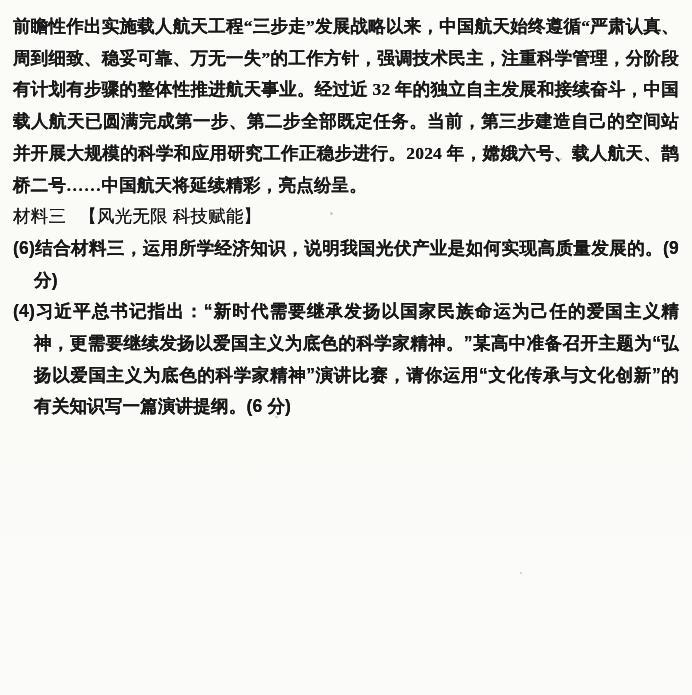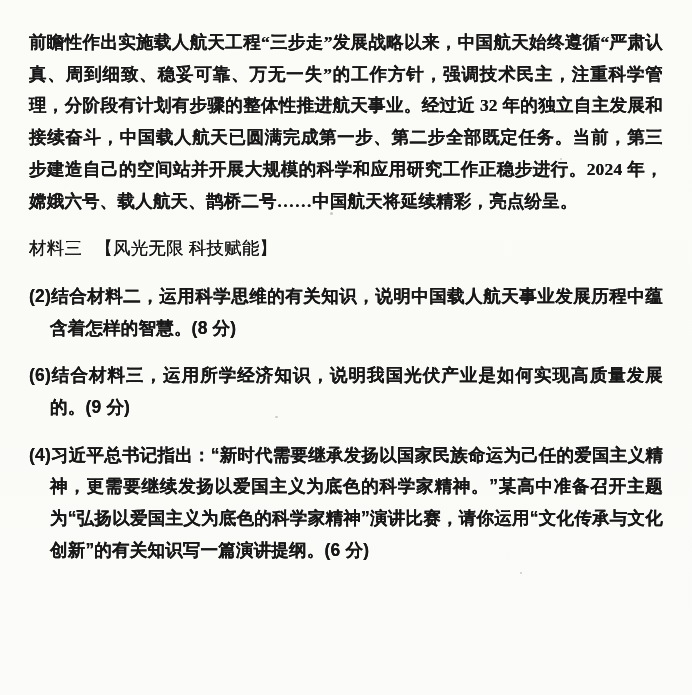--- a/index.html
+++ b/index.html
@@ -19,21 +19,21 @@
     padding: 11px 13px 0 13px;
     background: linear-gradient(180deg, #fbfbf8 0%, #fafaf7 55%, #fbfbf9 100%);
     font-family: "Liberation Serif", "DejaVu Serif", serif;
     font-size: 17.5px;
     line-height: 31.7px;
     color: #181818;
     text-align: justify;
     letter-spacing: 0.2px;
   }
   .page p {
-    margin: 16px;
+    margin: 0;
   }
   .body-text {
     font-weight: 600;
     text-shadow: 0 0 0.35px #222;
   }
   .para-indent {
     text-indent: 2em;
   }
   .material-heading {
     font-family: "Liberation Sans", "DejaVu Sans", sans-serif;
@@ -62,21 +62,20 @@
 <body>
 
 <div class="page">
 
   <p class="body-text">前瞻性作出实施载人航天工程“三步走”发展战略以来，中国航天始终遵循“严肃认真、周到细致、稳妥可靠、万无一失”的工作方针，强调技术民主，注重科学管理，分阶段有计划有步骤的整体性推进航天事业。经过近 32 年的独立自主发展和接续奋斗，中国载人航天已圆满完成第一步、第二步全部既定任务。当前，第三步建造自己的空间站并开展大规模的科学和应用研究工作正稳步进行。2024 年，嫦娥六号、载人航天、鹊桥二号……中国航天将延续精彩，亮点纷呈。</p>
 
   <p class="material-heading"><span class="heading-label">材料三</span><span>【风光无限 科技赋能】</span></p>
 
 
 
-  <p class="question">(2)结合材料二，运用科学思维的有关知识，说明中国载人航天事业发展历程中蕴含着怎样的智慧。(8 分)</p>
 
   <p class="question">(6)结合材料三，运用所学经济知识，说明我国光伏产业是如何实现高质量发展的。(9 分)</p>
 
   <p class="question">(4)习近平总书记指出：“新时代需要继承发扬以国家民族命运为己任的爱国主义精神，更需要继续发扬以爱国主义为底色的科学家精神。”某高中准备召开主题为“弘扬以爱国主义为底色的科学家精神”演讲比赛，请你运用“文化传承与文化创新”的有关知识写一篇演讲提纲。(6 分)</p>
 
   <span class="speck" style="left:330px; top:212px; width:3px; height:3px;"></span>
   <span class="speck" style="left:560px; top:158px; width:2px; height:2px;"></span>
   <span class="speck" style="left:275px; top:416px; width:3px; height:2px;"></span>
   <span class="speck" style="left:520px; top:572px; width:2px; height:2px;"></span>
 

